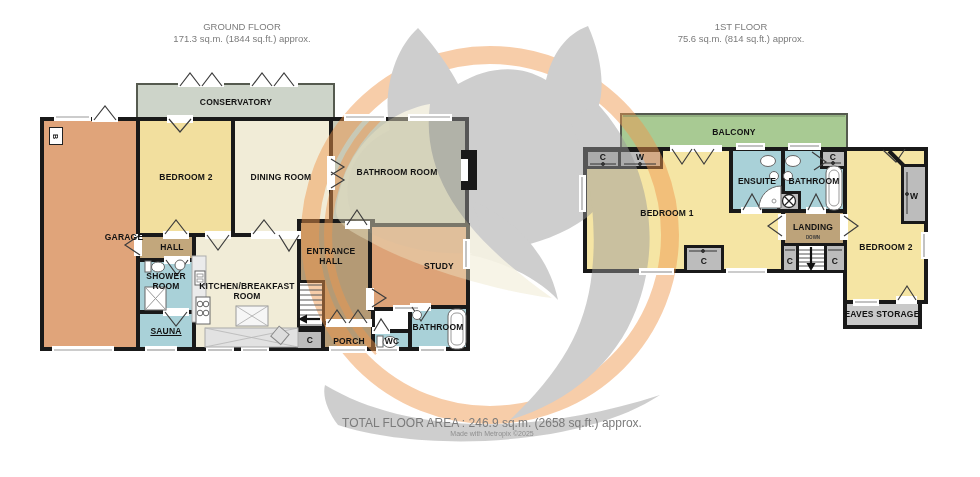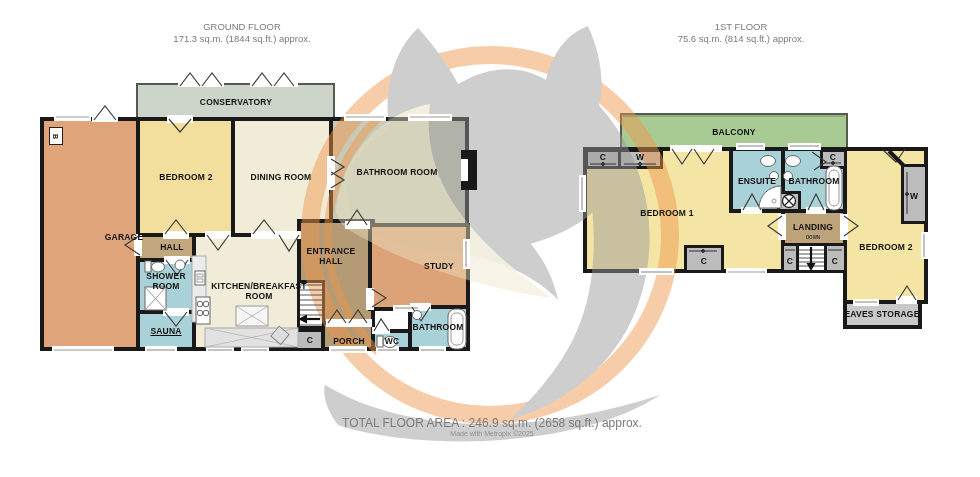--- a/index.html
+++ b/index.html
@@ -299,21 +299,21 @@
   </svg>
 
   <div class="lbl" style="left:84px;top:237px;margin-left:40px;">GARAGE</div>
   <div class="lbl" style="left:186px;top:177px;">BEDROOM 2</div>
   <div class="lbl" style="left:281px;top:177px;">DINING ROOM</div>
   <div class="lbl" style="left:236px;top:102px;">CONSERVATORY</div>
   <div class="lbl" style="left:397px;top:172px;">BATHROOM ROOM</div>
   <div class="lbl" style="left:172px;top:247px;text-align:center;">HALL</div>
   <div class="lbl wrap" style="left:166px;top:281px;width:54px;">SHOWER ROOM</div>
   <div class="lbl" style="left:166px;top:331px;text-decoration:underline;">SAUNA</div>
-  <div class="lbl wrap" style="left:247px;top:291px;width:100px;margin-left:12px;">KITCHEN/BREAKFAST ROOM</div>
+  <div class="lbl wrap" style="left:247px;top:291px;width:100px;">KITCHEN/BREAKFAST ROOM</div>
   <div class="lbl wrap" style="left:331px;top:256px;width:68px;">ENTRANCE HALL</div>
   <div class="lbl" style="left:419px;top:266px;margin-left:20px;">STUDY</div>
   <div class="lbl" style="left:438px;top:327px;">BATHROOM</div>
   <div class="lbl" style="left:392px;top:341px;">WC</div>
   <div class="lbl" style="left:349px;top:341px;">PORCH</div>
   <div class="lbl" style="left:310px;top:340px;">C</div>
   <div class="bbox">
       <span>B</span>
     </div>
 

